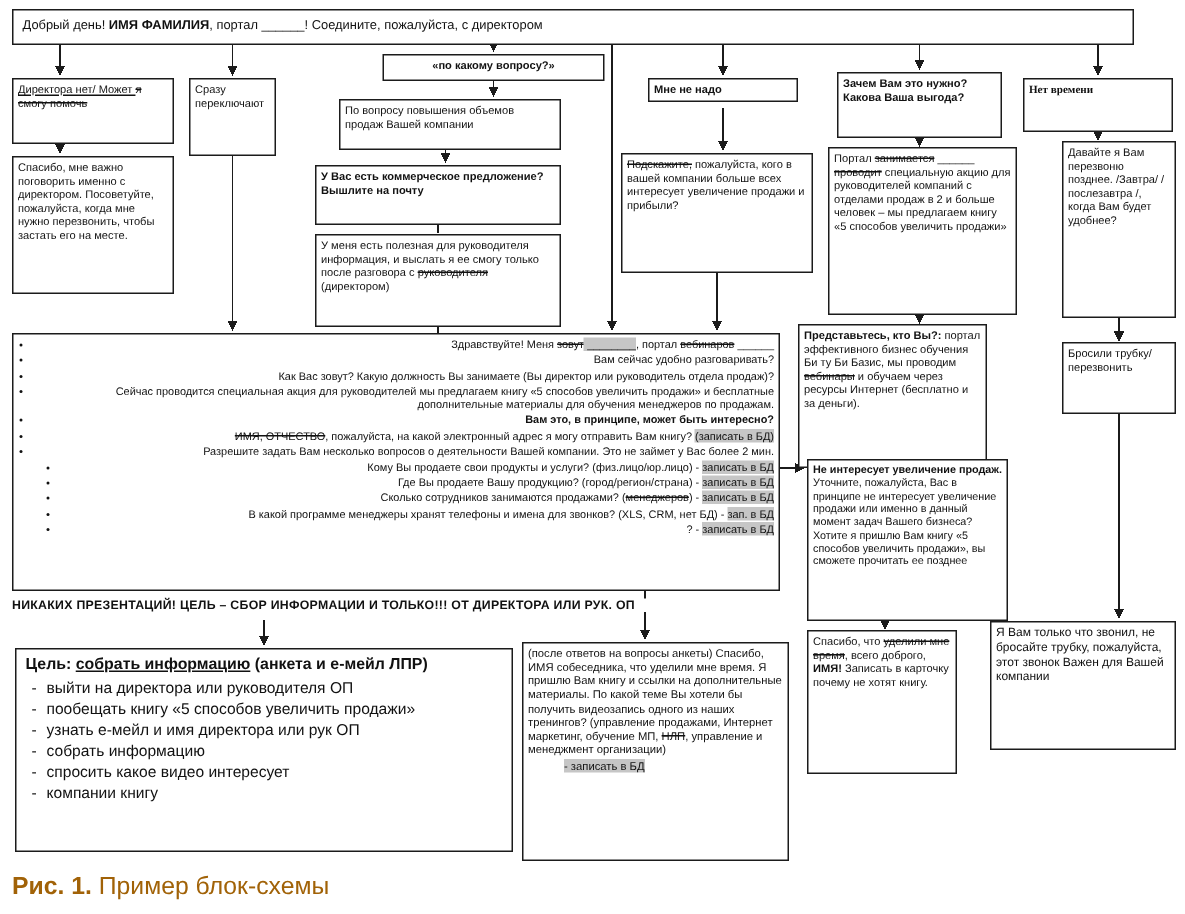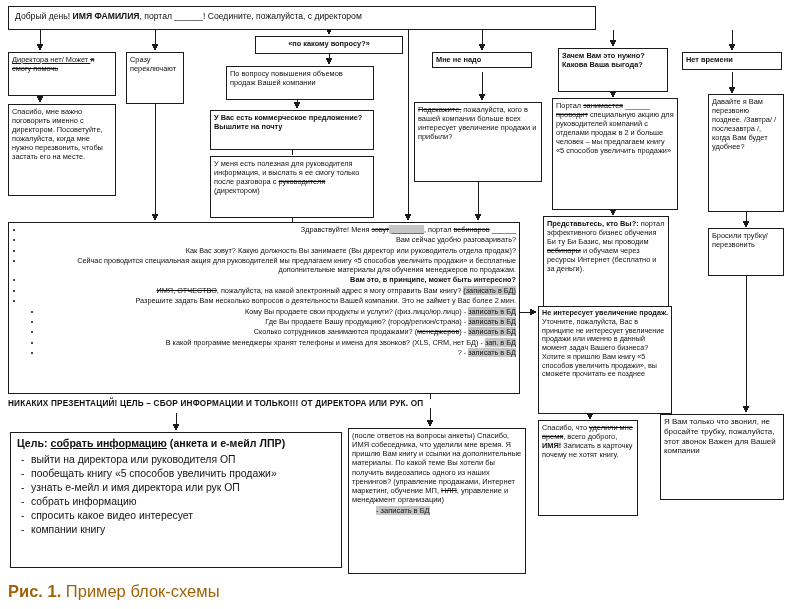--- a/index.html
+++ b/index.html
@@ -61,37 +61,37 @@
       <line x1="732" y1="72" x2="732" y2="93" marker-end="url(#arw)"></line>
       <line x1="746" y1="212" x2="746" y2="227" marker-end="url(#arw)"></line>
       <line x1="520" y1="312" x2="536" y2="312" marker-end="url(#arw)"></line>
       <line x1="590" y1="414" x2="590" y2="419" marker-end="url(#arw)"></line>
       <line x1="746" y1="276" x2="746" y2="412" marker-end="url(#arw)"></line>
       <line x1="176" y1="413" x2="176" y2="430" marker-end="url(#arw)"></line>
       <line x1="430" y1="394" x2="430" y2="426" marker-end="url(#arw)"></line>
     </g>
   </svg>
 
-  <div class="bx big" style="left:8px; top:6px; width:588px; height:24px;"><span>Добрый день! </span><span class="b">ИМЯ ФАМИЛИЯ</span><span>, портал ______! Соедините, пожалуйста, с директором</span></div>
+  <div class="bx big" style="left:8px; top:6px; width:748px; height:24px;"><span>Добрый день! </span><span class="b">ИМЯ ФАМИЛИЯ</span><span>, портал ______! Соедините, пожалуйста, с директором</span></div>
 
   <div class="bx" style="left:8px; top:52px; width:108px; height:44px;"><span class="u">Директора нет/ Может </span><span class="x">я смогу помочь</span></div>
   <div class="bx" style="left:126px; top:52px; width:58px; height:52px;"><span>Сразу переключают</span></div>
   <div class="bx center" style="left:255px; top:36px; width:148px; height:18px;"><span class="b">«по какому вопросу?»</span></div>
   <div class="bx" style="left:432px; top:52px; width:100px; height:16px;"><span class="b">Мне не надо</span></div>
   <div class="bx" style="left:558px; top:48px; width:110px; height:44px;"><span class="b">Зачем Вам это нужно? Какова Ваша выгода?</span></div>
-  <div class="bx" style="left:682px; top:52px; width:100px; height:18px;"><span class="b">Нет времени</span></div>
+  <div class="bx" style="left:682px; top:52px; width:100px; height:36px;font-family:Liberation Serif, serif;"><span class="b">Нет времени</span></div>
 
   <div class="bx" style="left:8px; top:104px; width:108px; height:92px;"><span>Спасибо, мне важно поговорить именно с директором. Посоветуйте, пожалуйста, когда мне нужно перезвонить, чтобы застать его на месте.</span></div>
   <div class="bx" style="left:226px; top:66px; width:148px; height:34px;"><span>По вопросу повышения объемов продаж Вашей компании</span></div>
   <div class="bx" style="left:210px; top:110px; width:164px; height:40px;"><span class="b">У Вас есть коммерческое предложение? Вышлите на почту</span></div>
   <div class="bx" style="left:414px; top:102px; width:128px; height:80px;"><span class="x">Подскажите,</span><span> пожалуйста, кого в вашей компании больше всех интересует увеличение продажи и прибыли?</span></div>
   <div class="bx" style="left:552px; top:98px; width:126px; height:112px;"><span>Портал </span><span class="x">занимается</span><span> ______ </span><span class="x">проводит</span><span> специальную акцию для руководителей компаний с отделами продаж в 2 и больше человек – мы предлагаем книгу «5 способов увеличить продажи»</span></div>
   <div class="bx" style="left:708px; top:94px; width:76px; height:118px;"><span>Давайте я Вам перезвоню позднее. /Завтра/ /послезавтра /, когда Вам будет удобнее?</span></div>
   <div class="bx" style="left:210px; top:156px; width:164px; height:62px;"><span>У меня есть полезная для руководителя информация, и выслать я ее смогу только после разговора с </span><span class="x">руководителя</span><span> (директором)</span></div>
-  <div class="bx" style="left:543px; top:216px; width:126px; height:96px;"><span class="b">Представьтесь, кто Вы?:</span><span> портал эффективного бизнес обучения Би ту Би Базис, мы проводим </span><span class="x">вебинары</span><span> и обучаем через ресурсы Интернет (бесплатно и за деньги).</span></div>
+  <div class="bx" style="left:532px; top:216px; width:126px; height:96px;"><span class="b">Представьтесь, кто Вы?:</span><span> портал эффективного бизнес обучения Би ту Би Базис, мы проводим </span><span class="x">вебинары</span><span> и обучаем через ресурсы Интернет (бесплатно и за деньги).</span></div>
   <div class="bx" style="left:708px; top:228px; width:76px; height:48px;"><span>Бросили трубку/ перезвонить</span></div>
 
   <div class="bx" style="left:8px; top:222px; width:512px; height:172px; font-size:7.3px;">
     <ul class="blts">
         <li><span>Здравствуйте!  Меня </span><span class="x">зовут</span><span class="h"> ________</span><span>, портал </span><span class="x">вебинаров</span><span> ______</span></li>
         <li><span>Вам сейчас удобно разговаривать?</span></li>
         <li><span>Как Вас зовут? Какую должность Вы занимаете (Вы директор или руководитель отдела продаж)?</span></li>
         <li><span>Сейчас проводится специальная акция для руководителей мы предлагаем книгу «5 способов увеличить продажи» и бесплатные дополнительные материалы для обучения менеджеров по продажам.</span></li>
         <li><span class="b">Вам это, в принципе, может быть интересно?</span></li>
         <li><span class="x">ИМЯ, ОТЧЕСТВО</span><span>, пожалуйста, на какой электронный адрес я могу отправить Вам книгу? </span><span class="h">(записать в БД)</span></li>

